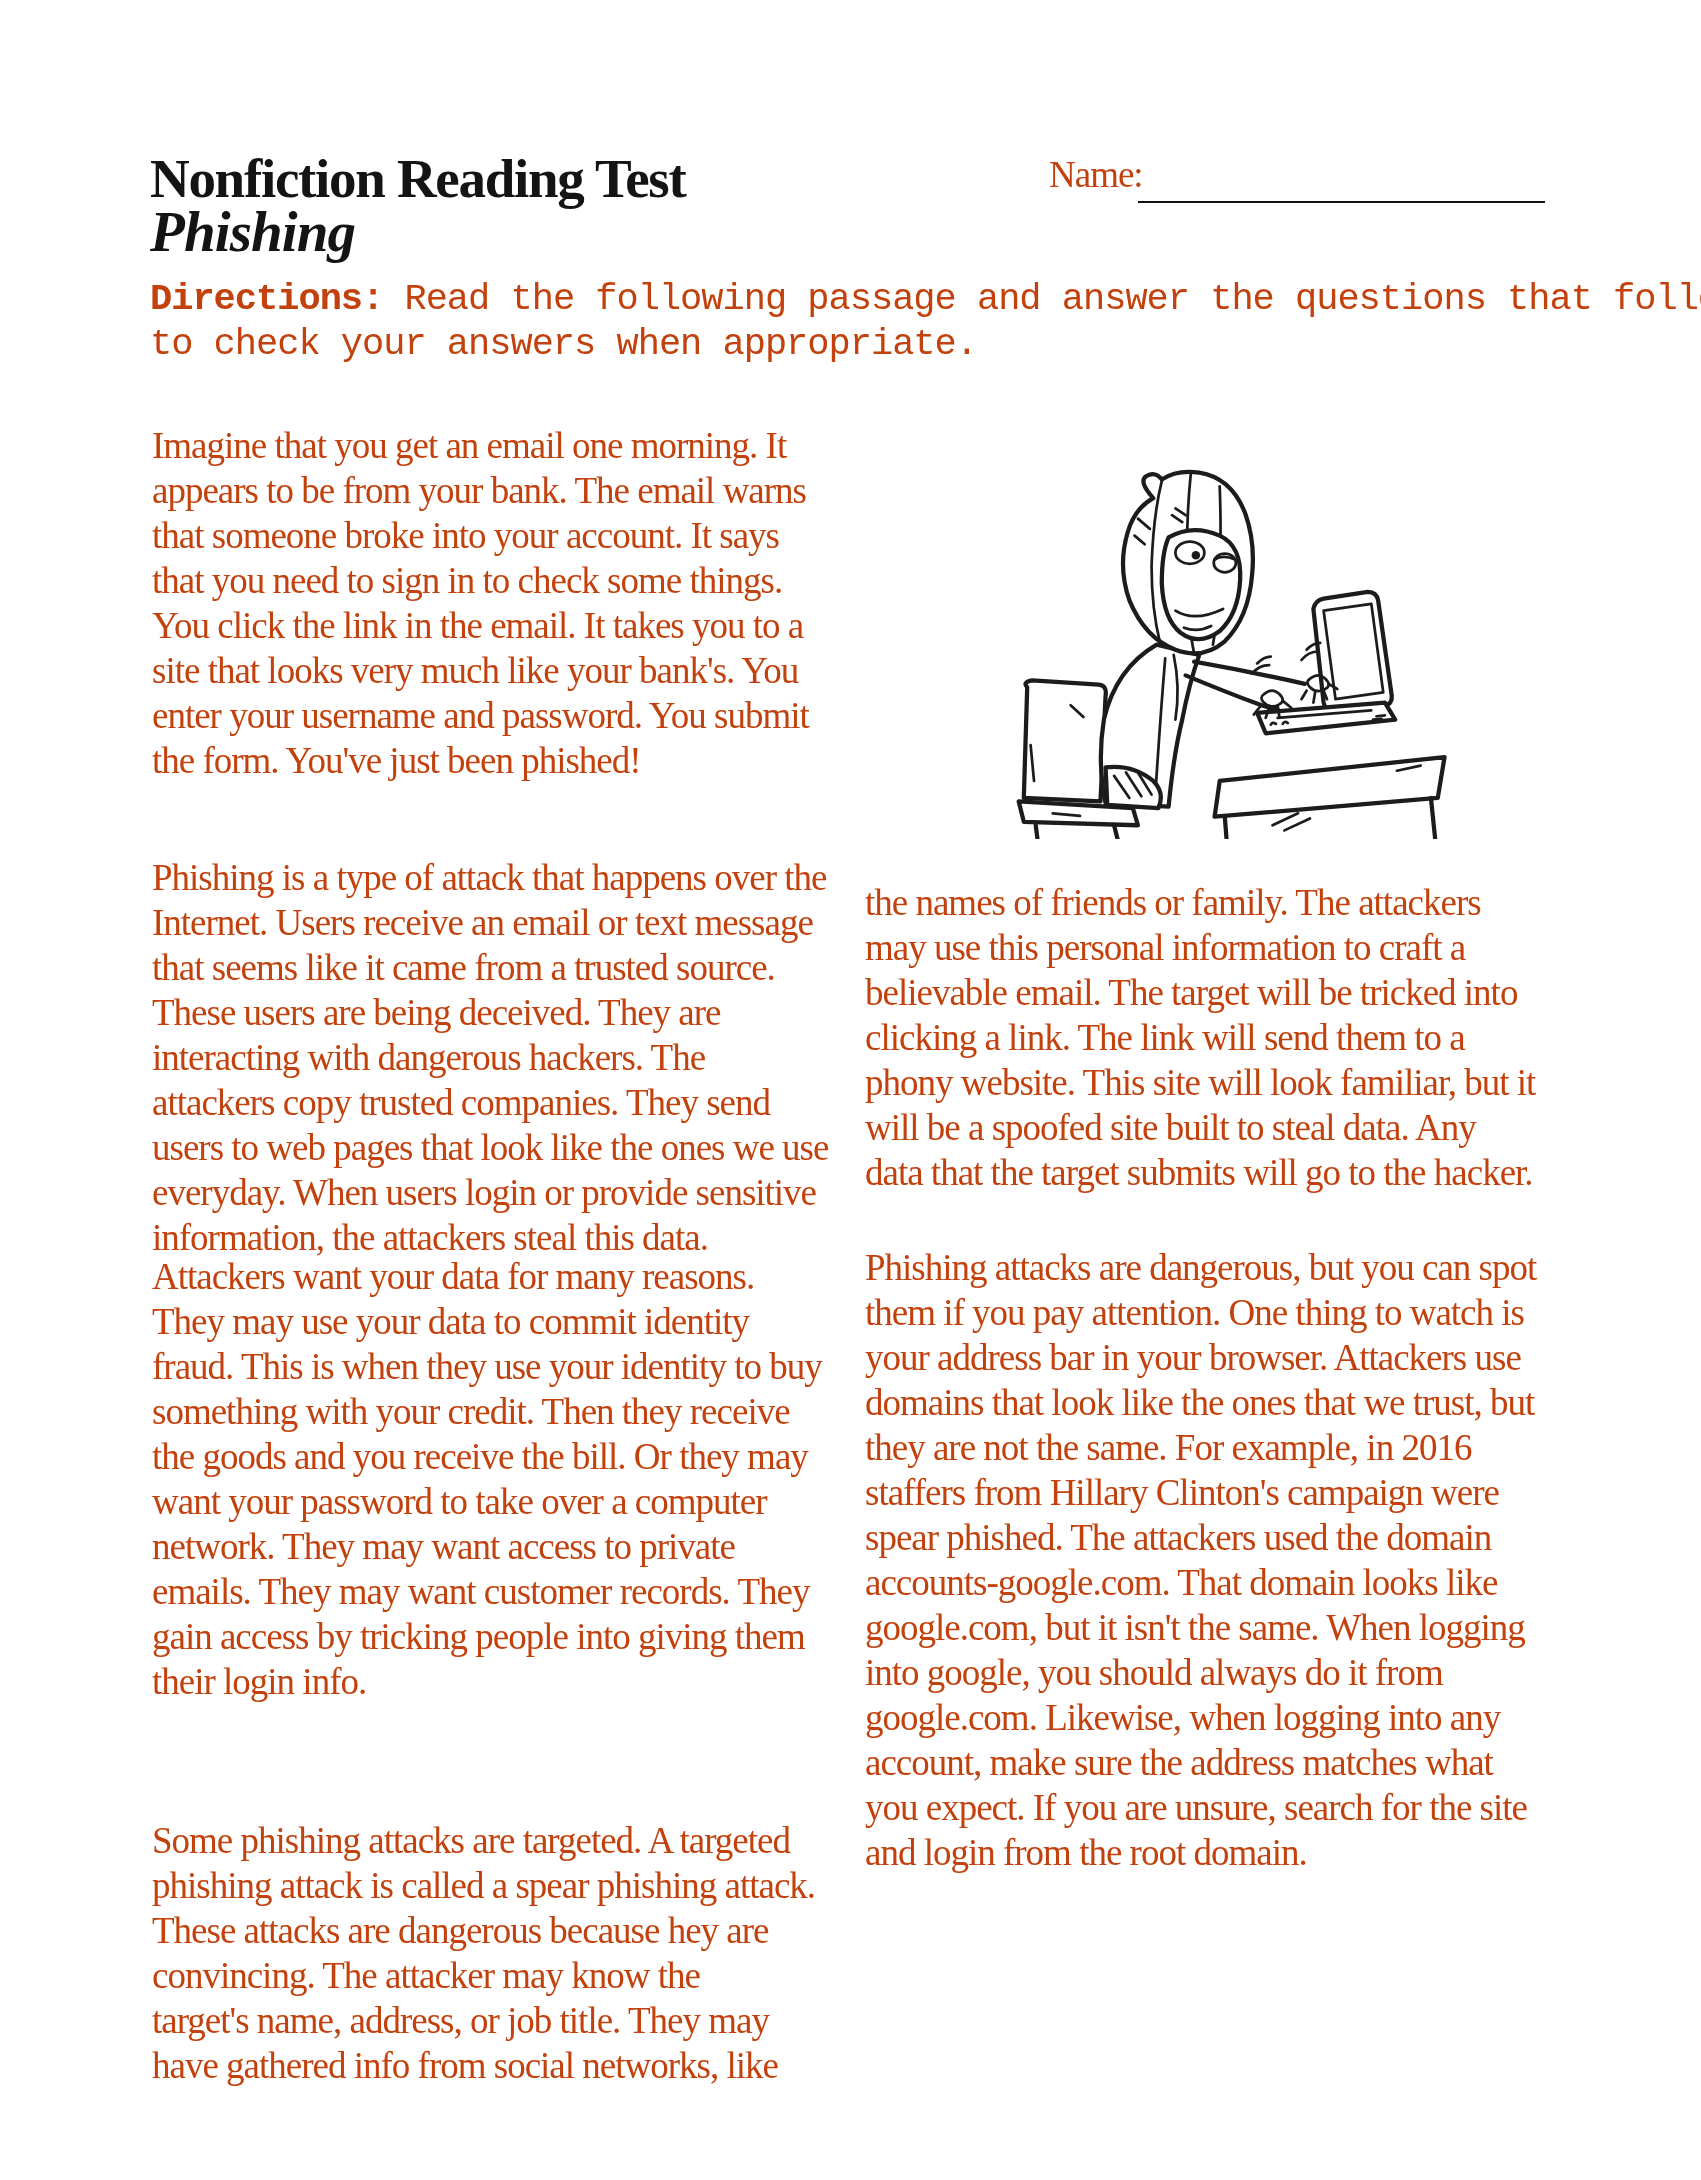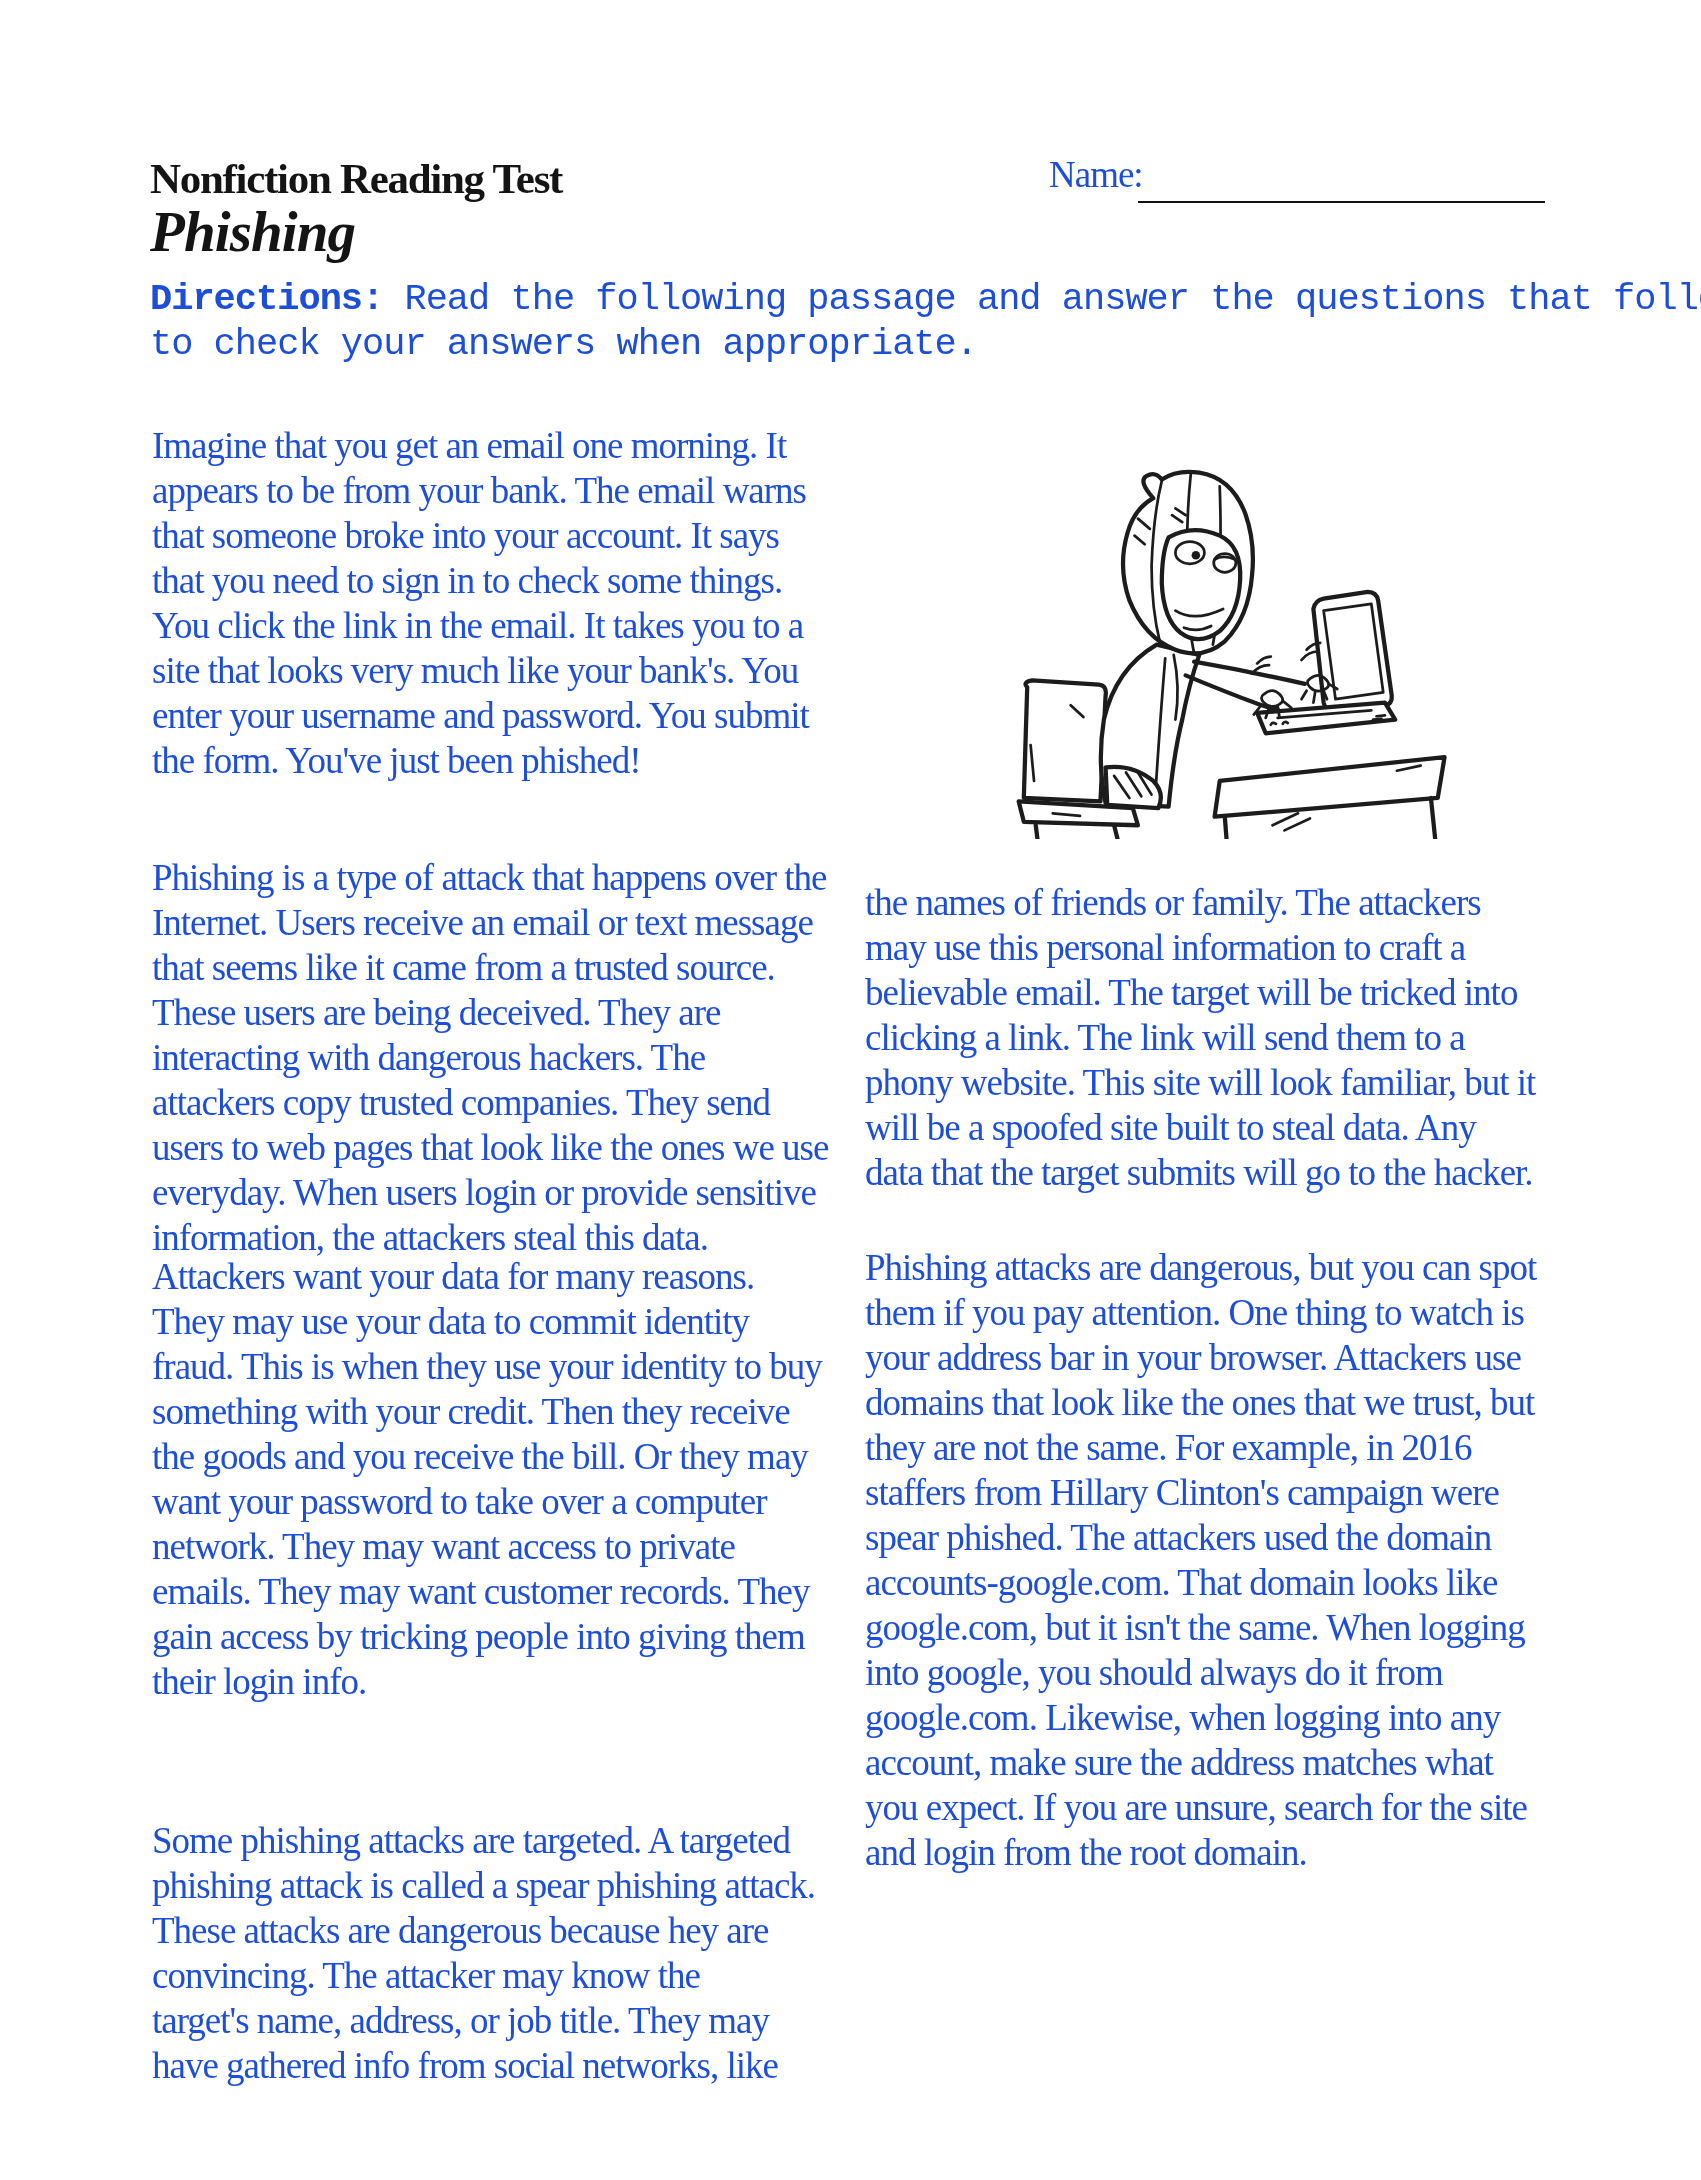--- a/index.html
+++ b/index.html
@@ -11,25 +11,25 @@
     font-family:"Liberation Serif", serif;
     color:#141414;
     overflow:hidden;
   }
   .abs { position:absolute; }
   .body-text {
     font-size:37px;
     line-height:45px;
     letter-spacing:-1px;
     white-space:pre;
-    color:#1d4ed8;
+    color:#c2410c;
   }
   .title-line1 {
     left:150px; top:152px;
-    font-size:43px; line-height:53px;
+    font-size:55px; line-height:53px;
     font-weight:bold; letter-spacing:-1.3px;
     white-space:pre;
   }
   .title-line2 {
     left:150px; top:205px;
     font-size:57px; line-height:53px;
     font-weight:bold; font-style:italic; letter-spacing:-0.9px;
     white-space:pre;
   }
   .directions { left:150px; top:277px;font-family:Liberation Mono, monospace; }

